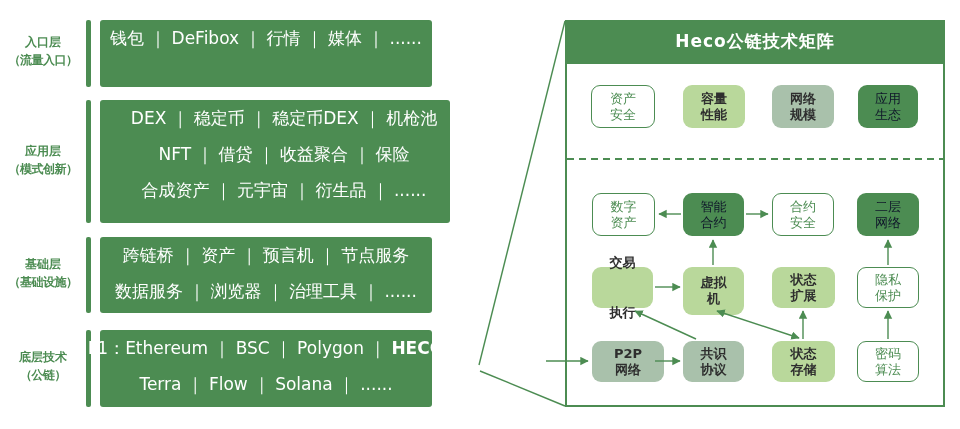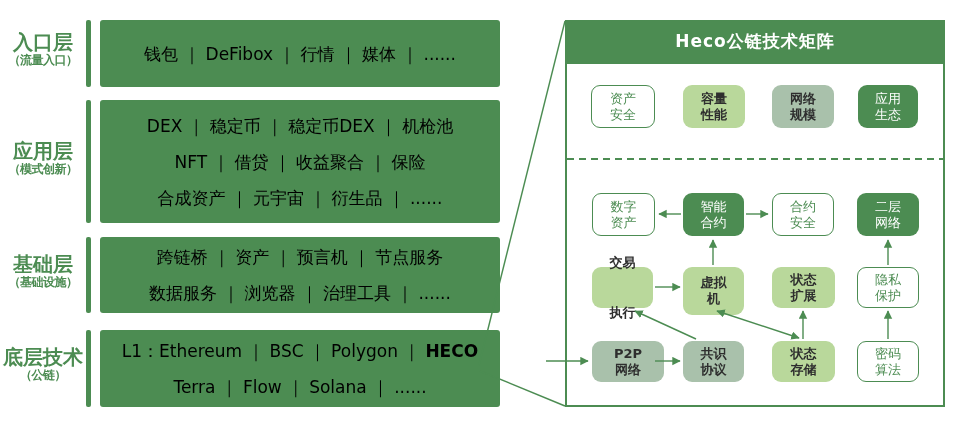--- a/index.html
+++ b/index.html
@@ -8,46 +8,46 @@
     --light:#b9d89b;
     --sage:#a9c1ab;
     --ink:#2e2e2e;
   }
   html,body{margin:0;padding:0;background:#ffffff;}
   body{font-family:"DejaVu Sans","Liberation Sans",sans-serif;}
   #canvas{position:relative;width:960px;height:429px;background:#ffffff;overflow:hidden;}
 
   
   .layer-label{position:absolute;left:0;width:86px;text-align:center;color:var(--green);}
-  .layer-label .main{font-size:20px;font-weight:bold;line-height:20px;}
+  .layer-label .main{font-size:12px;font-weight:bold;line-height:20px;}
   .layer-label .sub{font-size:12px;font-weight:bold;line-height:16px;letter-spacing:-0.5px;}
   .layer-bar{position:absolute;left:86px;width:5px;background:var(--green);border-radius:2px;}
   .layer-box{
-    position:absolute;left:100px;width:400px;background:var(--green);border-radius:3px;
-    color:#000000;display:flex;flex-direction:column;justify-content:center;align-items:center;
+    position:absolute;left:100px;width:332px;background:var(--green);border-radius:3px;
+    color:#ffffff;display:flex;flex-direction:column;justify-content:flex-start;align-items:center;
   }
   .box-line{font-size:17px;line-height:36px;white-space:nowrap;text-align:center;}
   .box-line b{font-weight:bold;}
 
   
   .panel{position:absolute;left:565px;top:20px;width:380px;height:387px;}
   .panel-header{
     position:absolute;left:0;top:0;right:0;height:42px;background:var(--green);
     display:flex;align-items:center;justify-content:center;
     color:#fff;font-size:17px;font-weight:bold;letter-spacing:1px;
   }
   .panel-body{position:absolute;left:0;top:42px;right:0;bottom:0;border:2px solid var(--green);background:#fff;box-sizing:border-box;}
 
   
   .node{
     position:absolute;display:flex;flex-direction:column;align-items:center;justify-content:center;
     font-size:13px;line-height:16px;text-align:center;box-sizing:border-box;border-radius:9px;
   }
   .node.outline{background:#fff;border:1px solid var(--green);color:var(--green);}
-  .node.dark{background:var(--green);color:#ffffff;}
+  .node.dark{background:var(--green);color:#0f172a;}
   .node.light{background:var(--light);color:var(--ink);font-weight:bold;}
   .node.sage{background:var(--sage);color:var(--ink);font-weight:bold;}
 
   svg.overlay{position:absolute;left:0;top:0;pointer-events:none;}
   svg.overlay line{stroke:var(--green);stroke-width:1.4;}
   svg.overlay line.dashed{stroke-width:2;stroke-dasharray:7 5;}
 </style>
 </head>
 <body>
 
@@ -60,21 +60,21 @@
   <div class="layer-bar" style="top:20px;height:67px;"></div>
   <div class="layer-box" style="top:20px;height:67px;">
     <div class="box-line">钱包 ｜ DeFibox ｜ 行情 ｜ 媒体 ｜ ......</div>
   </div>
 
   <div class="layer-label" style="top:141px;">
     <div class="main">应用层</div>
     <div class="sub">（模式创新）</div>
   </div>
   <div class="layer-bar" style="top:100px;height:123px;"></div>
-  <div class="layer-box" style="top:100px;height:123px;">
+  <div class="layer-box" style="top:100px;height:123px;padding-left:18px;">
     <div class="box-line">DEX ｜ 稳定币 ｜ 稳定币DEX ｜ 机枪池</div>
     <div class="box-line">NFT ｜ 借贷 ｜ 收益聚合 ｜ 保险</div>
     <div class="box-line">合成资产 ｜ 元宇宙 ｜ 衍生品 ｜ ......</div>
   </div>
 
   <div class="layer-label" style="top:254px;">
     <div class="main">基础层</div>
     <div class="sub">（基础设施）</div>
   </div>
   <div class="layer-bar" style="top:237px;height:76px;"></div>

